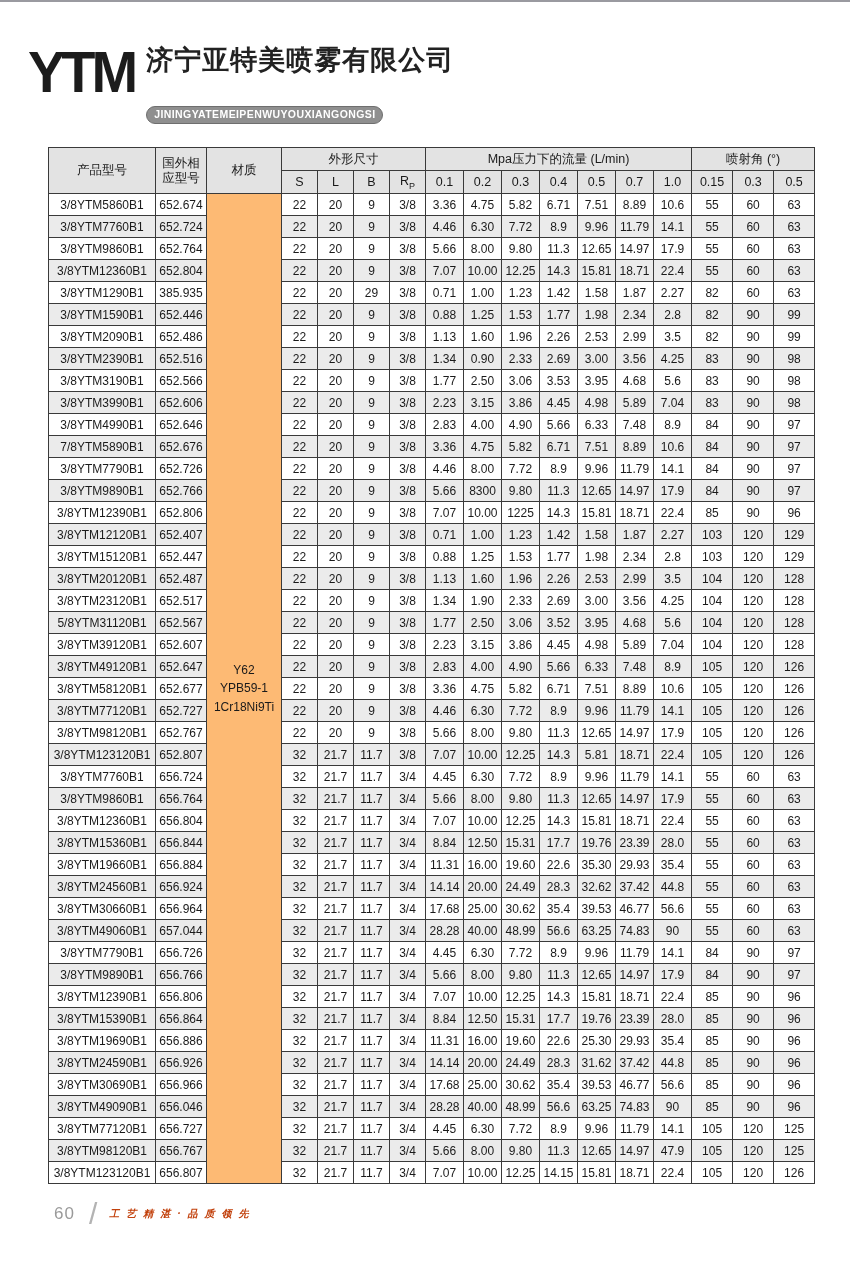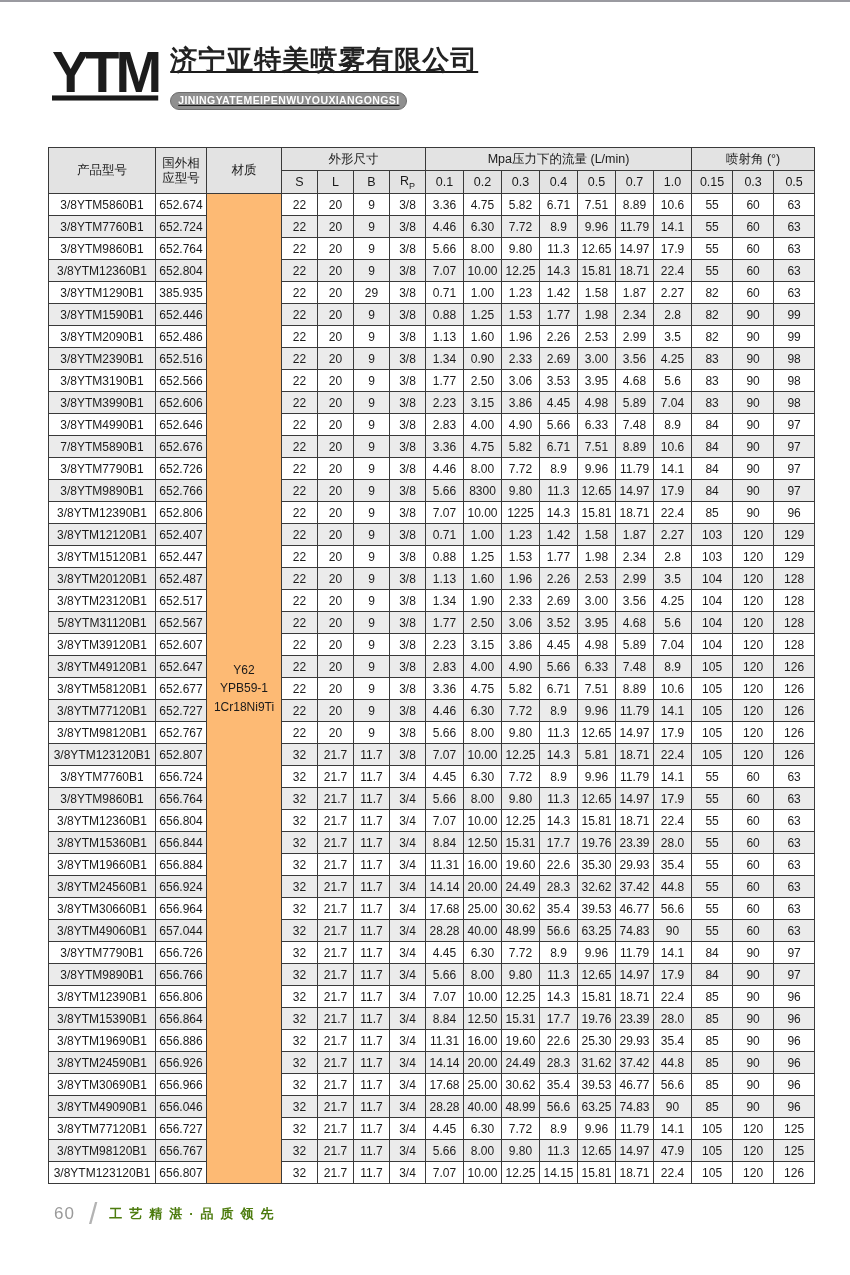--- a/index.html
+++ b/index.html
@@ -2,50 +2,50 @@
 <html><head>
 <meta charset="utf-8">
 <style>
   html,body{margin:0;padding:0;}
   body{
     width:850px;height:1275px;background:#ffffff;position:relative;
     font-family:"Liberation Sans",sans-serif;color:#1a1a1a;
   }
   .top-line{position:absolute;top:0;left:0;width:850px;height:2px;background:#9a9aa0;}
   
-  .logo-block{position:absolute;top:42px;left:52px;display:flex;align-items:flex-start;text-decoration:underline;}
+  .logo-block{position:absolute;top:42px;left:28px;display:flex;align-items:flex-start;}
   .ytm-mark{
     font-size:56px;font-weight:bold;line-height:0.82;letter-spacing:-4px;
     color:#1c1c1c;transform:scaleY(1.02);margin-top:8px;
   }
-  .company{margin-left:12px;display:flex;flex-direction:column;}
+  .company{margin-left:12px;display:flex;flex-direction:column;gap:20px;}
   .company-cn{font-size:27px;font-weight:bold;letter-spacing:1px;color:#222;line-height:1.1;margin-top:4px;}
   .pinyin-pill{
-    margin-top:16px;align-self:flex-start;
+    margin-top:10px;align-self:flex-start;
     background:#8f8f8f;border:1px solid #6e6e6e;border-radius:9px;
     color:#ffffff;font-size:10.5px;font-weight:bold;letter-spacing:0.4px;
     padding:1px 7px 2px 7px;line-height:1.25;
   }
   
   .table-wrap{position:absolute;top:147px;left:48px;}
   table{border-collapse:collapse;table-layout:fixed;width:766px;font-size:12px;}
   th,td{
     border:1px solid #3a3a3a;text-align:center;vertical-align:middle;
     padding:0 1px;height:21px;font-weight:normal;overflow:hidden;white-space:nowrap;
   }
   thead th{background:#e3e3e3;font-size:12.5px;height:22px;}
   thead th.two-line{line-height:1.15;}
   tbody tr:nth-child(even) td{background:#ebebeb;}
   tbody td.material-cell{background:#fdba74;line-height:1.55;font-size:12px;}
   sub{font-size:9px;}
   
   .footer{position:absolute;top:1199px;left:54px;display:flex;align-items:center;}
   .page-num{color:#9a9a9a;font-size:17px;letter-spacing:1px;}
   .slash{color:#b3b3b3;font-size:30px;font-weight:normal;margin:0 12px 0 14px;line-height:1;}
-  .slogan{color:#4d7c0f;font-size:13px;font-weight:bold;letter-spacing:7px;}
+  .slogan{color:#c2410c;font-size:10px;font-weight:bold;letter-spacing:7px;font-style:italic;}
 </style>
 </head>
 <body>
 
 <div class="top-line"></div>
 
 <div class="logo-block">
   <div class="ytm-mark">YTM</div>
   <div class="company">
     <div class="company-cn">济宁亚特美喷雾有限公司</div>

